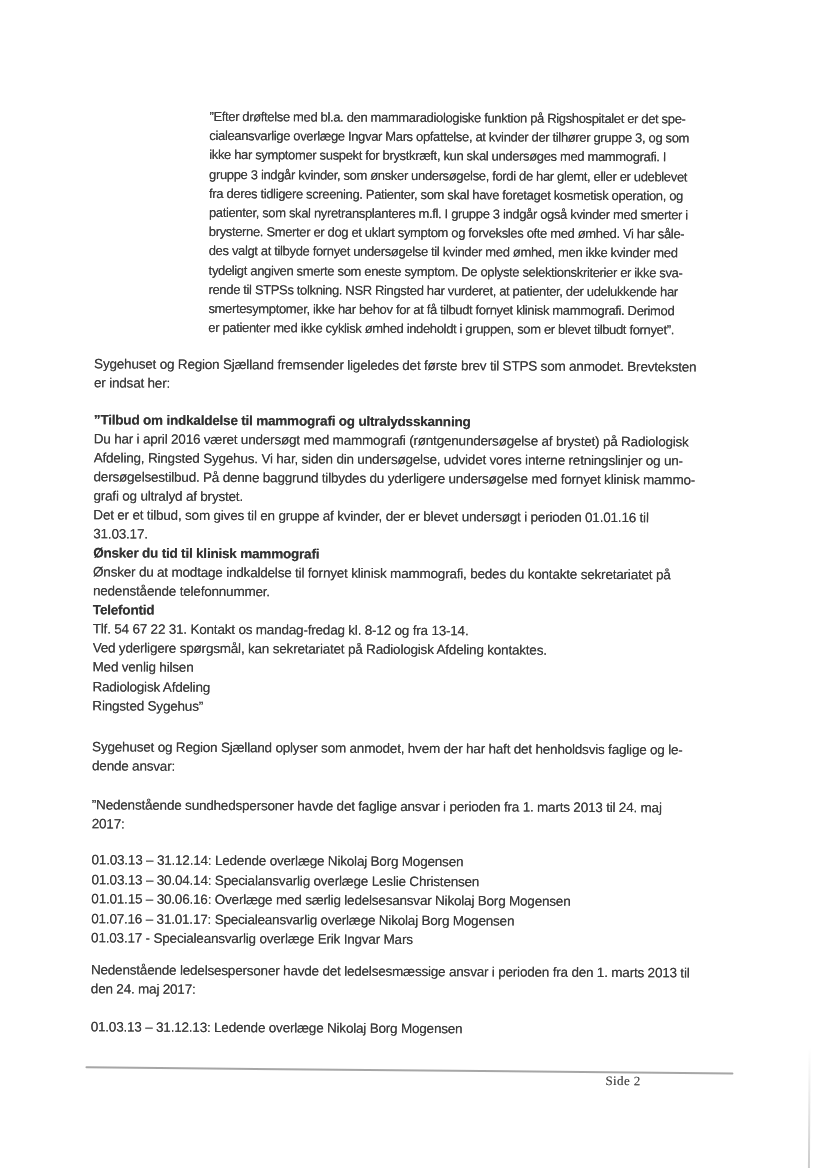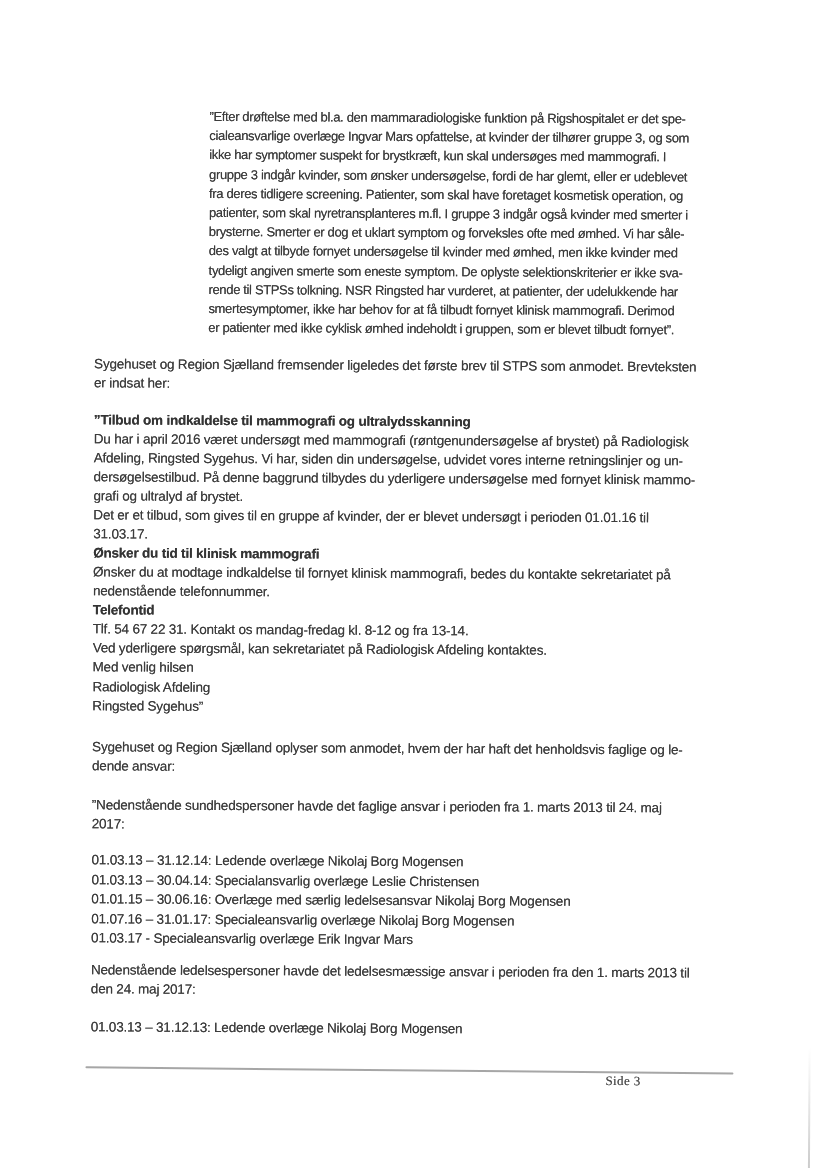--- a/index.html
+++ b/index.html
@@ -141,17 +141,17 @@
 
     <div class="pre para-ledelse">Nedenstående ledelsespersoner havde det ledelsesmæssige ansvar i perioden fra den 1. marts 2013 til
 den 24. maj 2017:</div>
 
     <div class="pre para-ledelse-item">01.03.13 – 31.12.13: Ledende overlæge Nikolaj Borg Mogensen</div>
 
   </div>
 
   <div class="footer-divider"></div>
 
-  <div class="footer-page-label">Side 3</div>
+  <div class="footer-page-label">Side 2</div>
 
   <div class="scan-artifact-line"></div>
 
 </div>
 
 </body></html>

